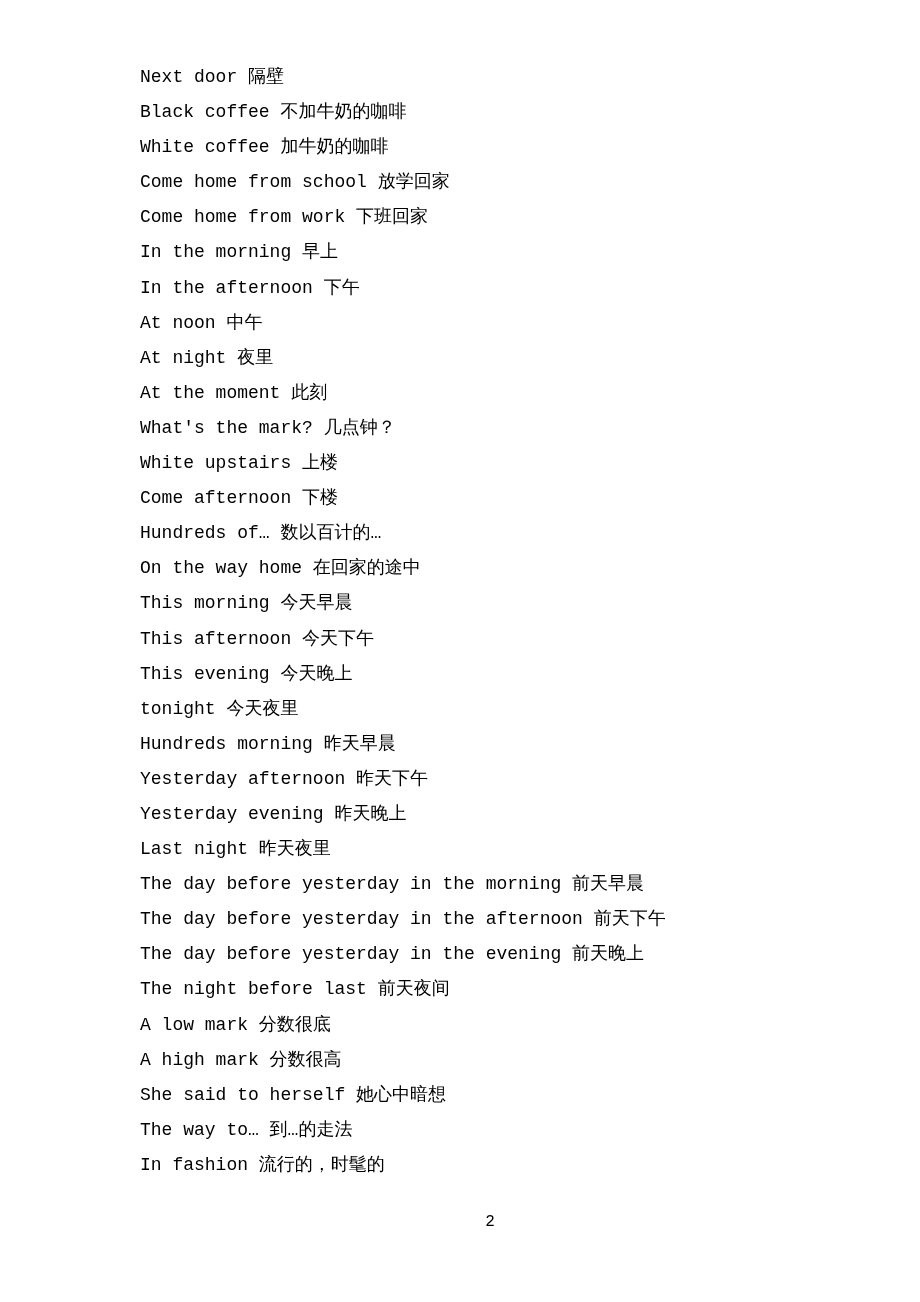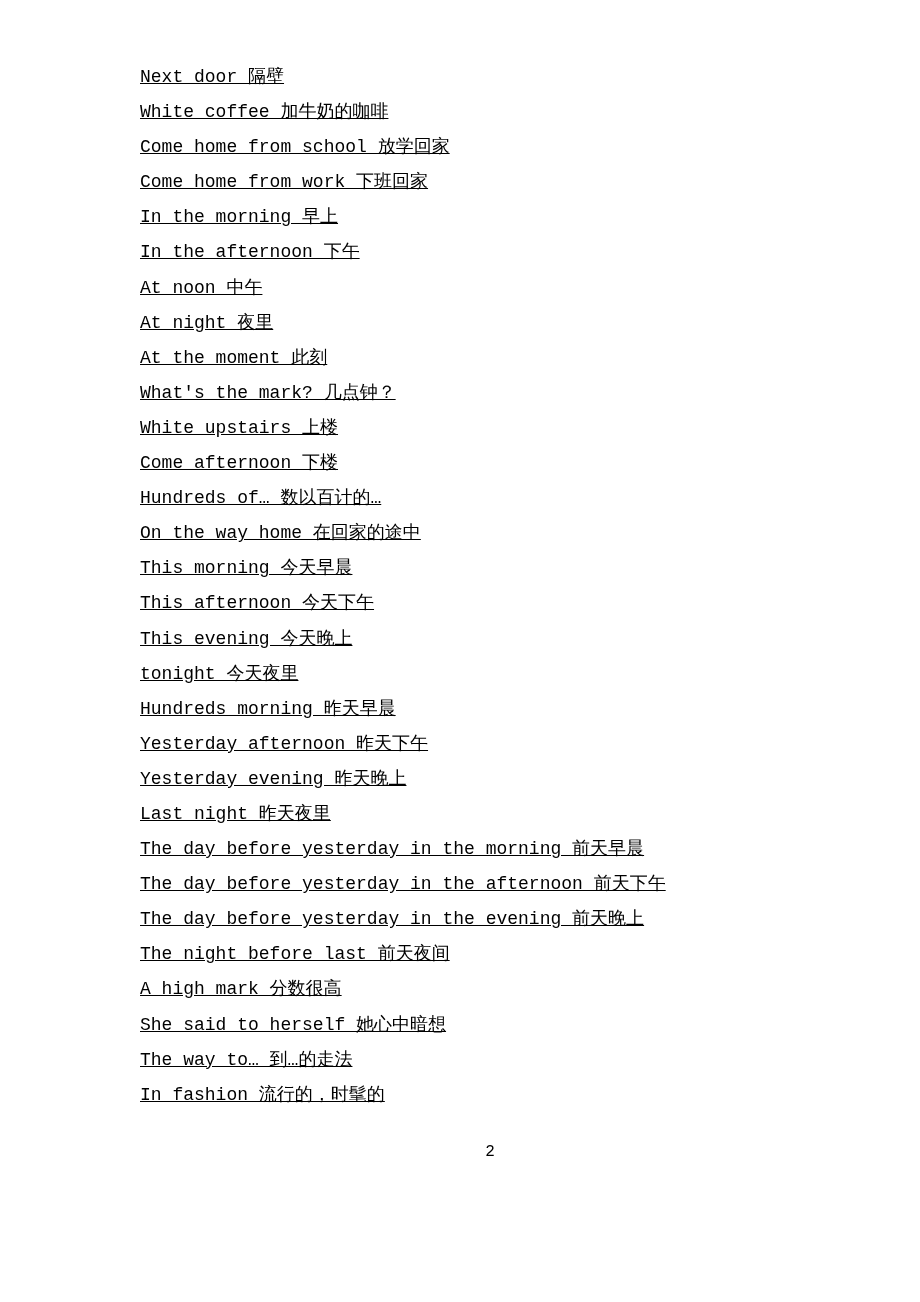--- a/index.html
+++ b/index.html
@@ -18,34 +18,34 @@
       padding: 60px 80px 60px 140px;
     }
 
     .content-area {
       line-height: 1.95;
     }
 
     .vocab-line {
       display: block;
       white-space: nowrap;
-      text-decoration: underline;
     }
 
     .page-number {
       text-align: center;
       margin-top: 30px;
       font-size: 16px;
     }
   </style>
 </head>
 <body>
 
 <div class="content-area">
 <span class="vocab-line">Next door    隔壁</span>
+    <span class="vocab-line">Black coffee    不加牛奶的咖啡</span>
     <span class="vocab-line">White coffee    加牛奶的咖啡</span>
     <span class="vocab-line">Come home from school    放学回家</span>
     <span class="vocab-line">Come home from work    下班回家</span>
     <span class="vocab-line">In the morning    早上</span>
     <span class="vocab-line">In the afternoon    下午</span>
     <span class="vocab-line">At noon    中午</span>
     <span class="vocab-line">At night    夜里</span>
     <span class="vocab-line">At the moment    此刻</span>
     <span class="vocab-line">What's the mark?    几点钟？</span>
     <span class="vocab-line">White upstairs    上楼</span>
@@ -57,19 +57,20 @@
     <span class="vocab-line">This evening    今天晚上</span>
     <span class="vocab-line">tonight    今天夜里</span>
     <span class="vocab-line">Hundreds morning    昨天早晨</span>
     <span class="vocab-line">Yesterday afternoon    昨天下午</span>
     <span class="vocab-line">Yesterday evening    昨天晚上</span>
     <span class="vocab-line">Last night    昨天夜里</span>
     <span class="vocab-line">The day before yesterday in the morning    前天早晨</span>
     <span class="vocab-line">The day before yesterday in the afternoon   前天下午</span>
     <span class="vocab-line">The day before yesterday in the evening    前天晚上</span>
     <span class="vocab-line">The night before last    前天夜间</span>
+    <span class="vocab-line">A low mark    分数很底</span>
     <span class="vocab-line">A high mark    分数很高</span>
     <span class="vocab-line">She said to herself    她心中暗想</span>
     <span class="vocab-line">The way to…    到…的走法</span>
     <span class="vocab-line">In fashion    流行的，时髦的</span>
   </div>
 
 <div class="page-number">2</div>
 
 </body></html>

